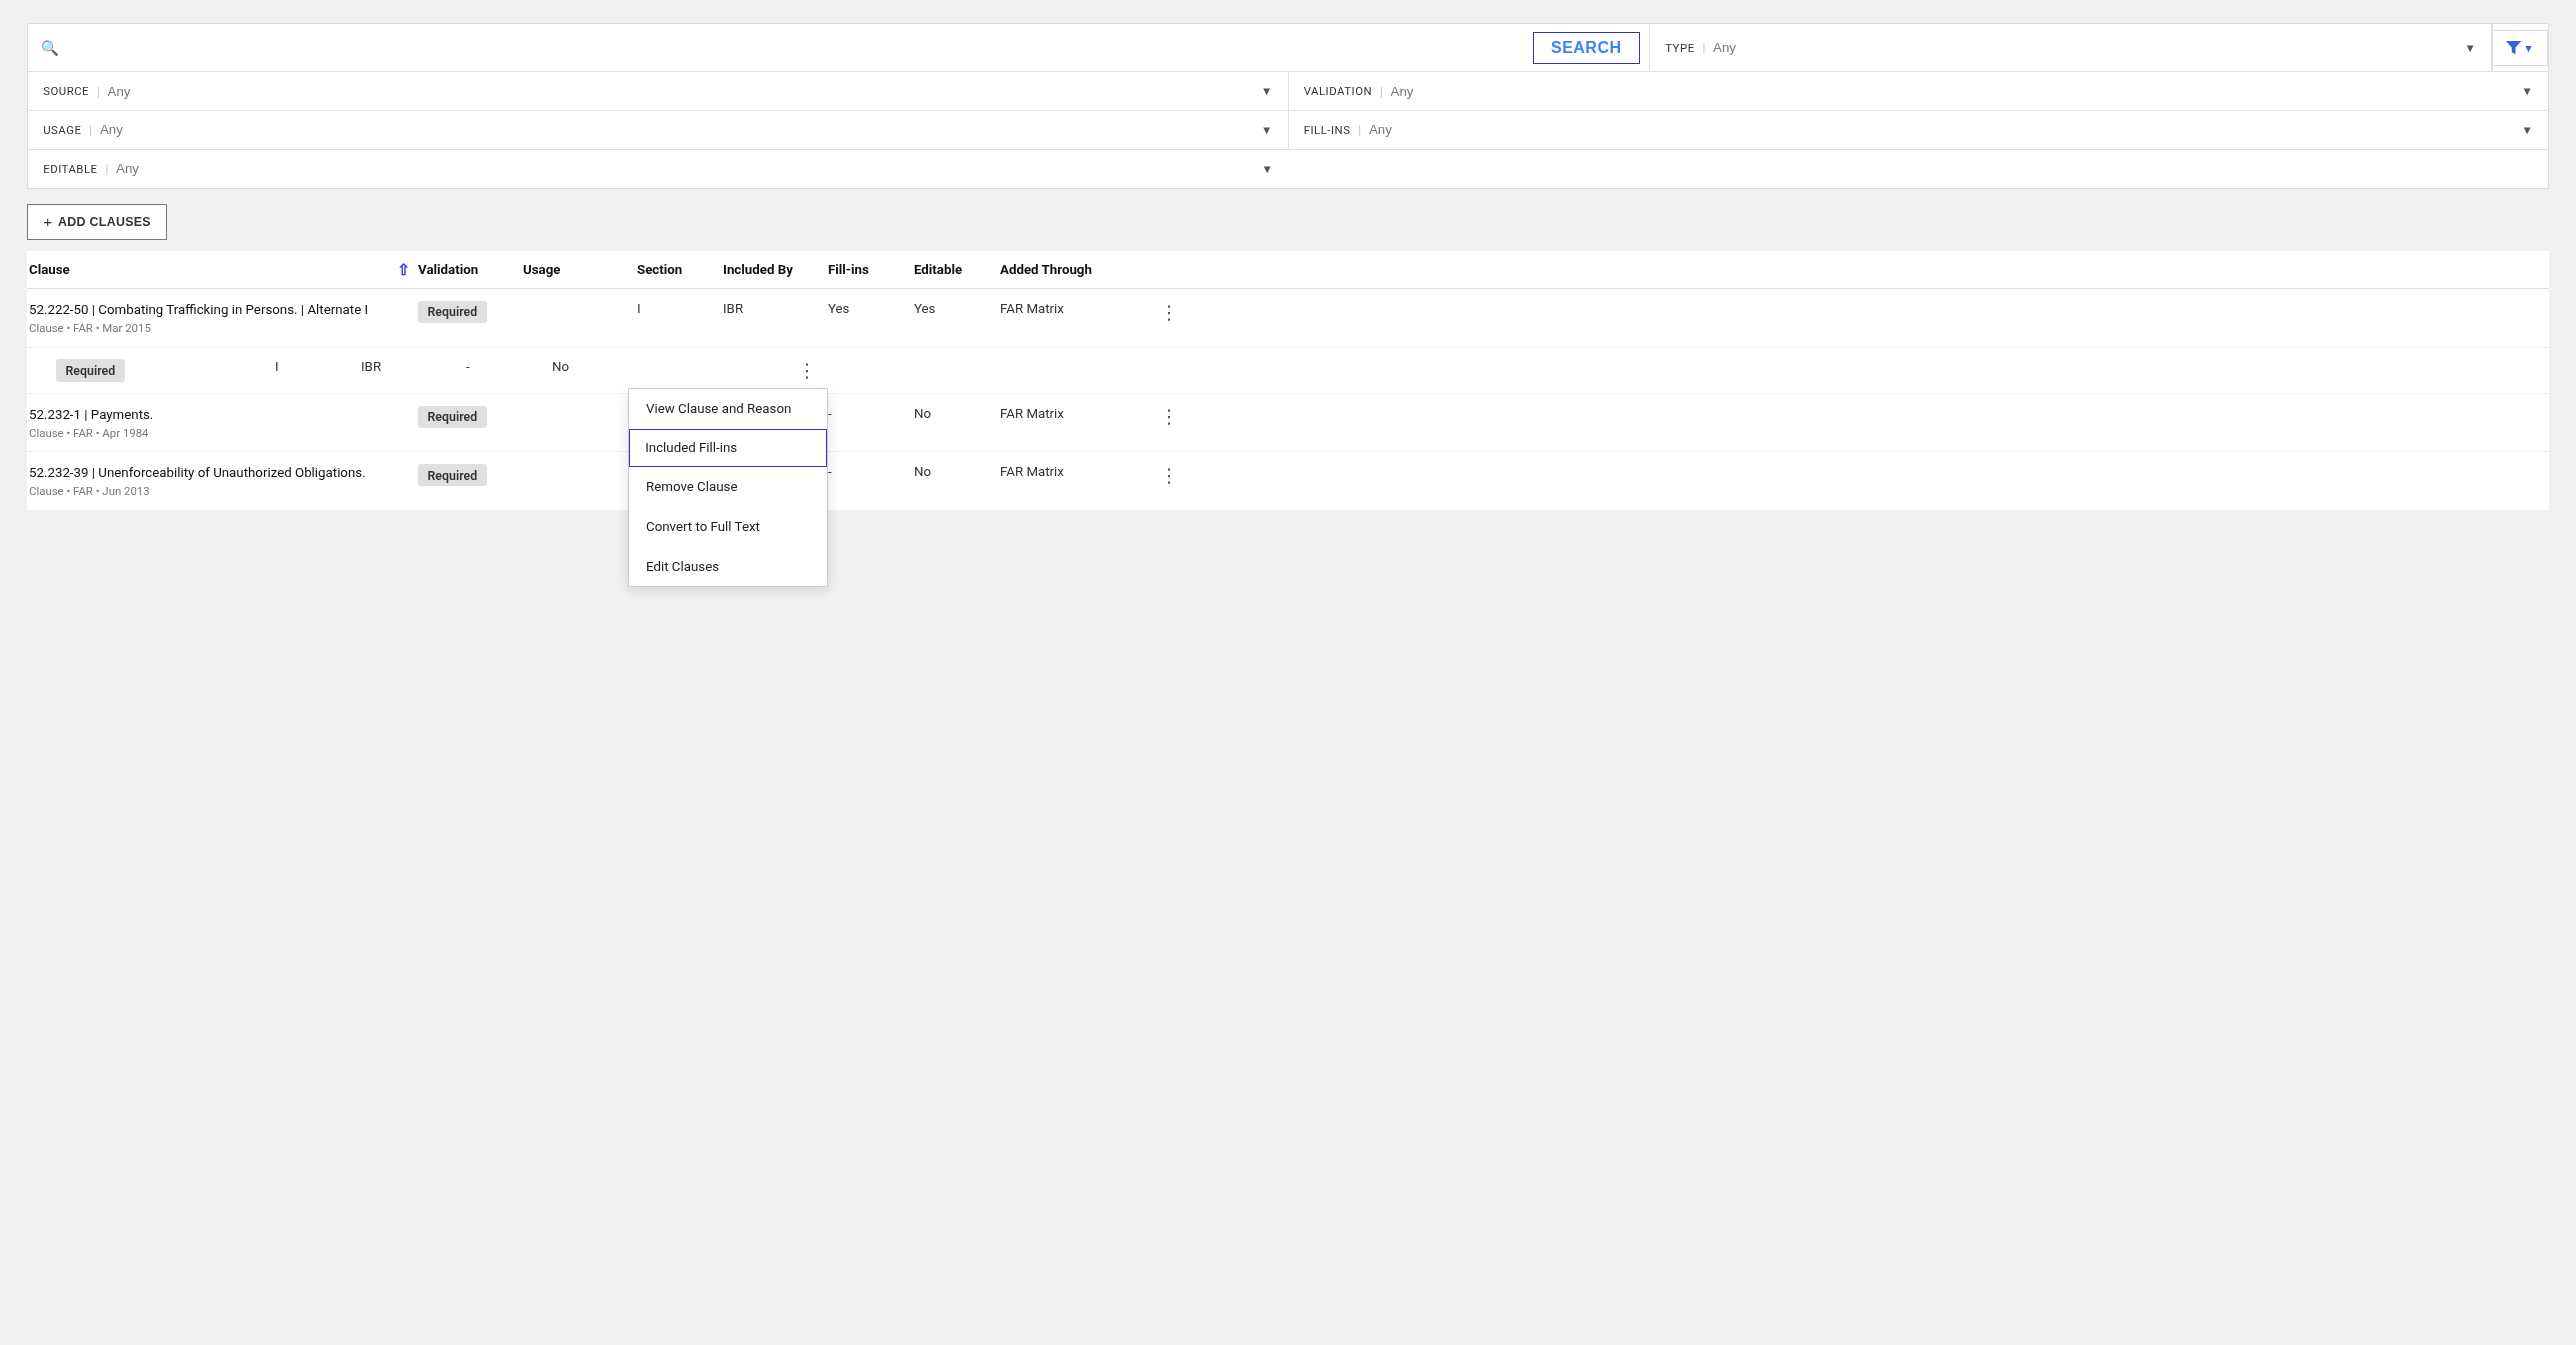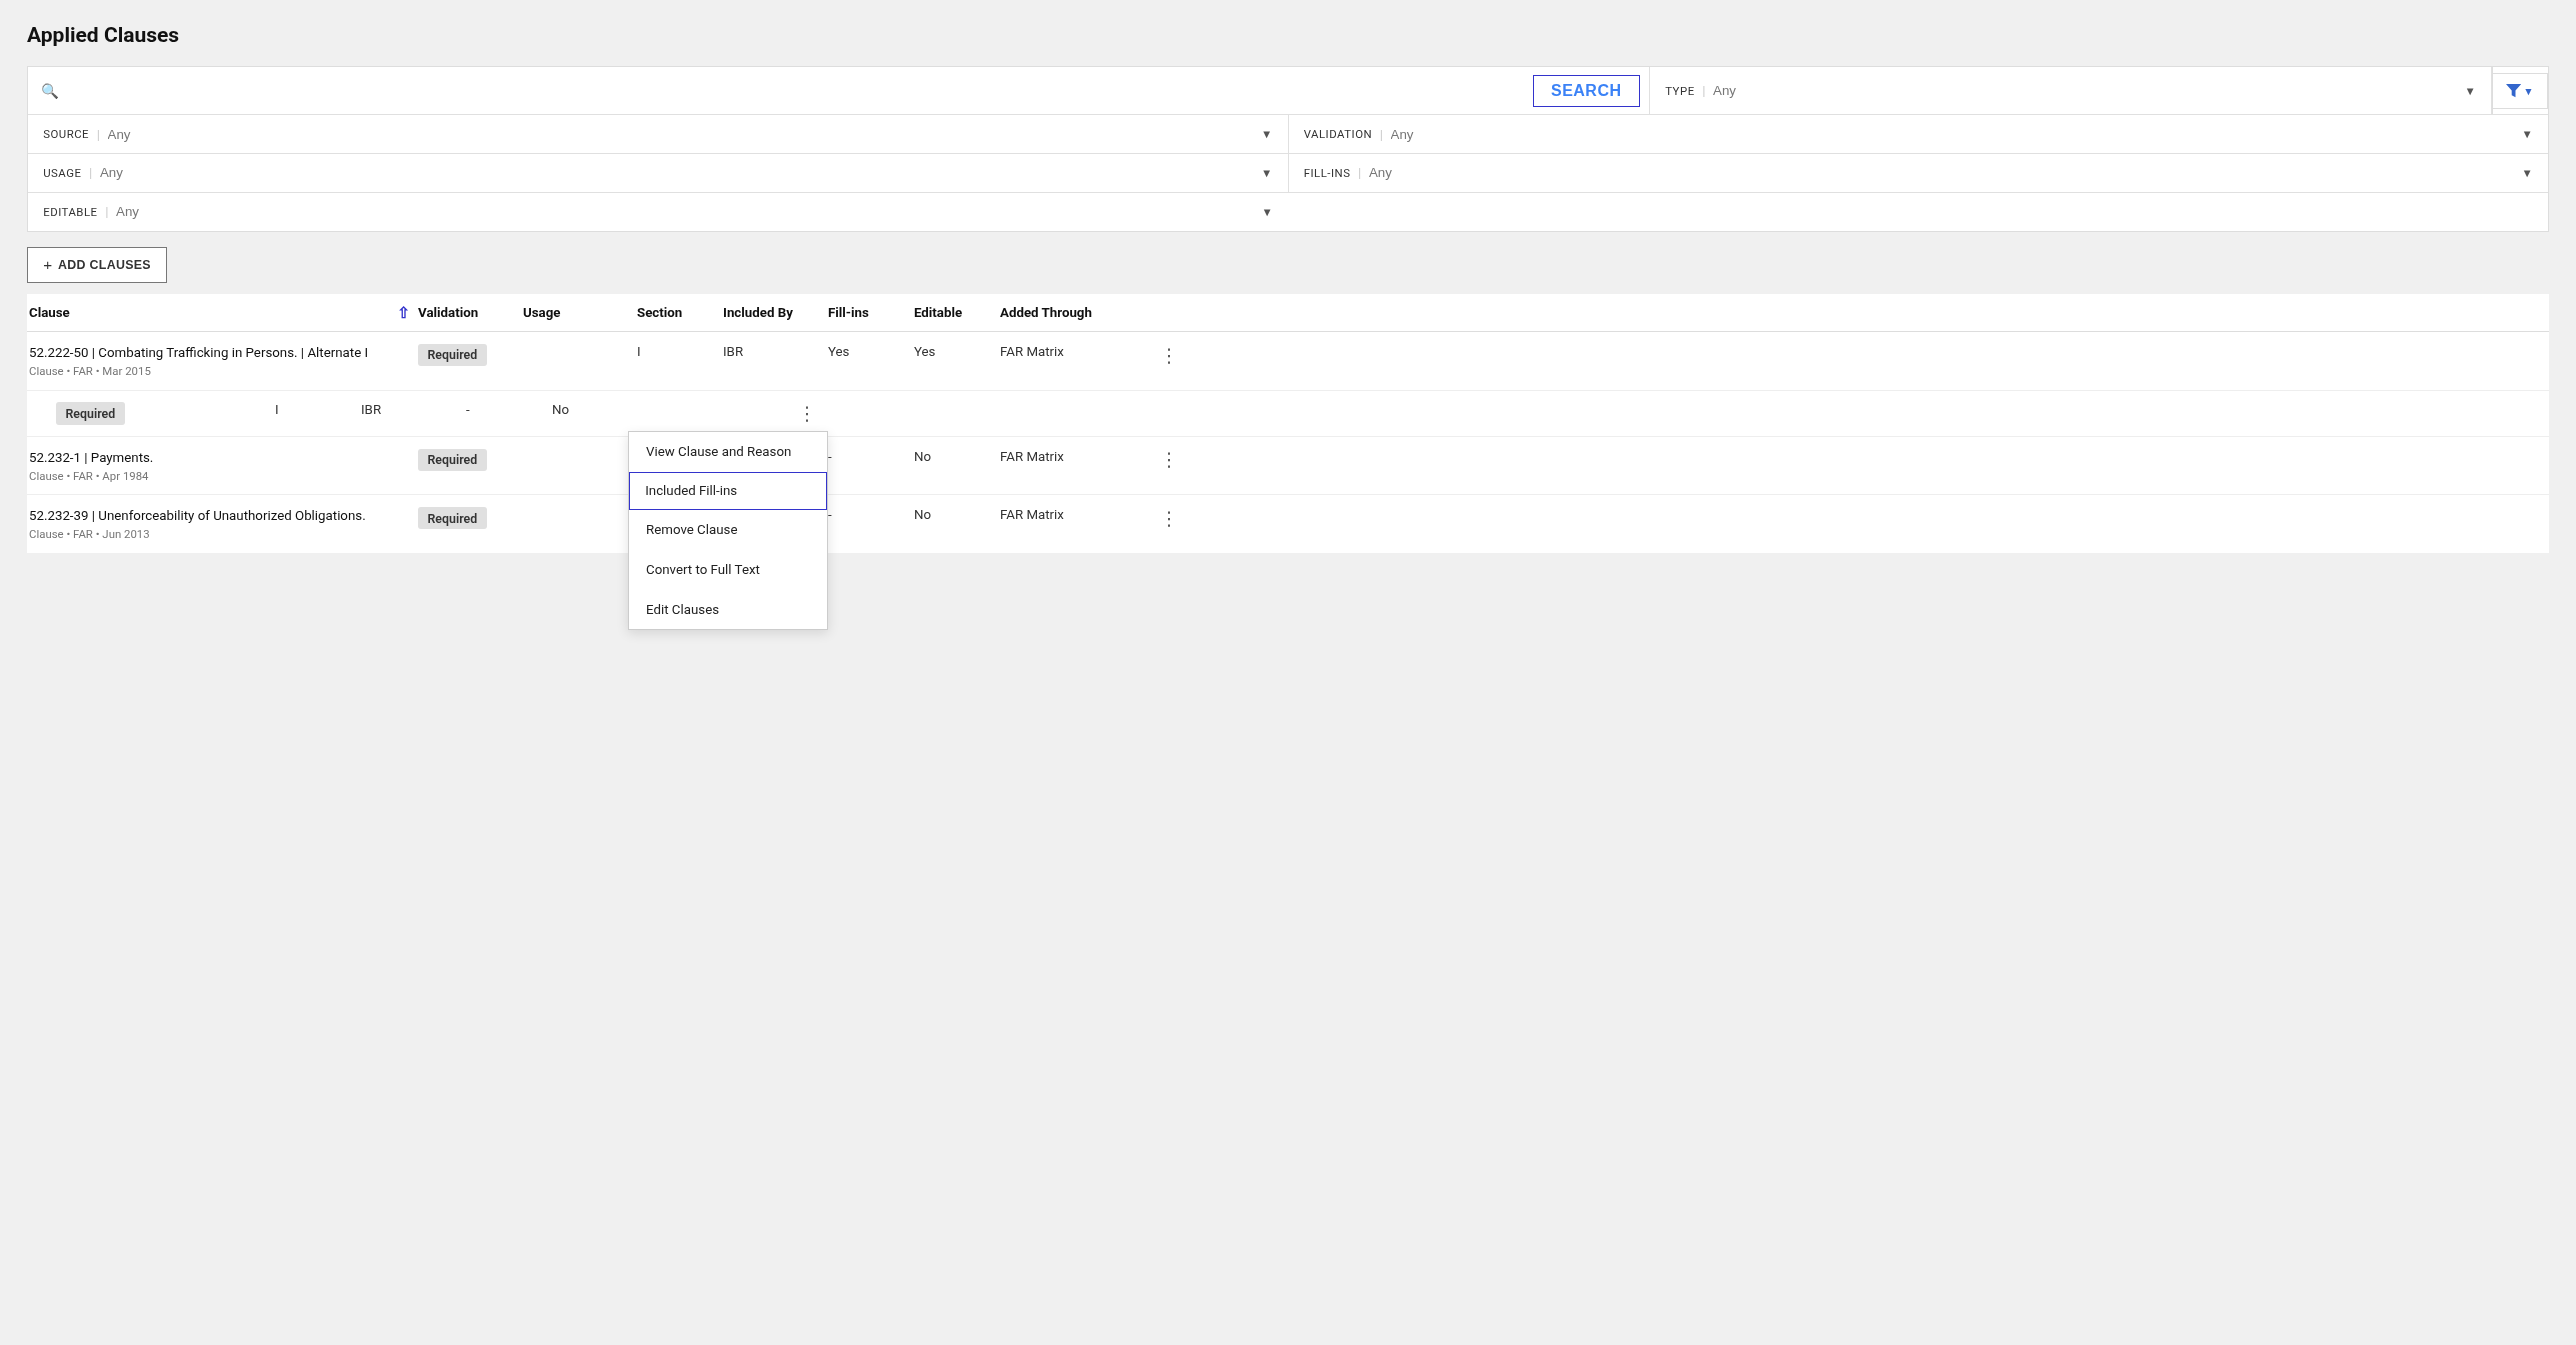--- a/index.html
+++ b/index.html
@@ -254,21 +254,20 @@
     }
     .col-clause-wrap {
       width: 362px;
       padding-left: 2px;
     }
   </style>
 </head>
 <body>
 
 <div class="page-container">
-  <div class="page-title">Applied Clauses</div>
 
   
   <div class="filter-section">
 
     <div class="filter-row">
       <div class="filter-cell search-cell">
         <div class="search-wrapper">
           <span class="search-icon-wrap">🔍</span>
         </div>
         <button class="search-btn">SEARCH</button>

